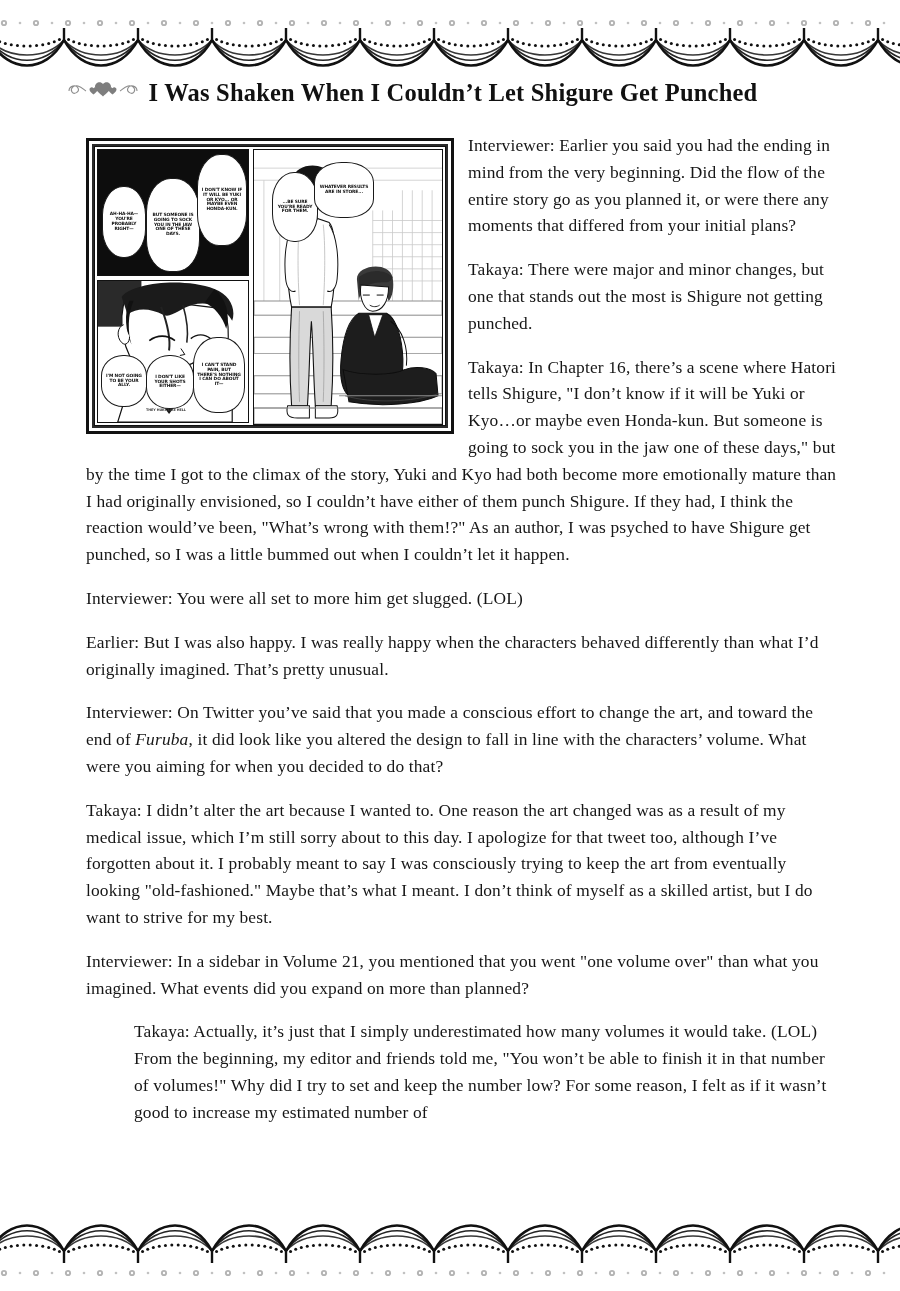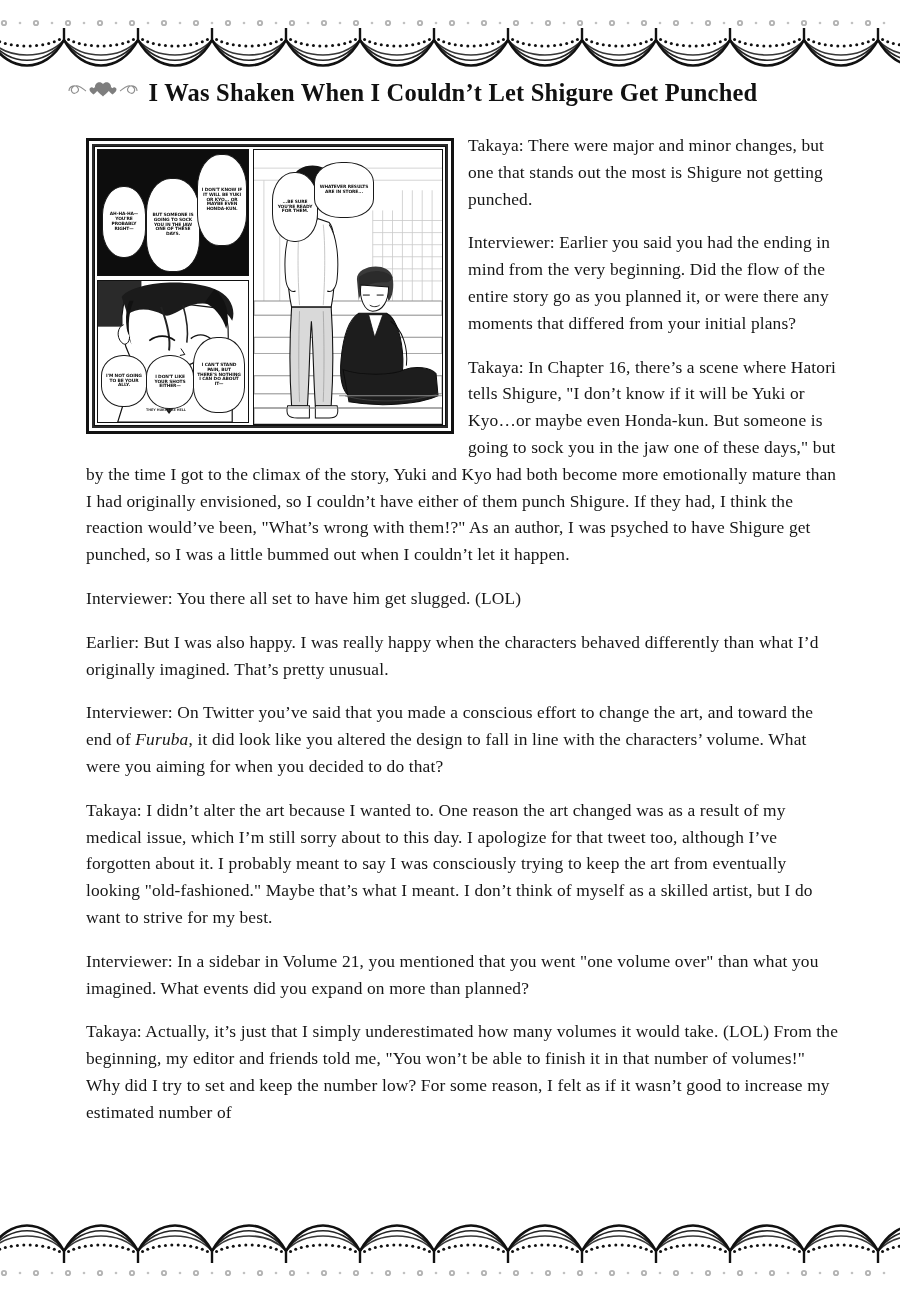--- a/index.html
+++ b/index.html
@@ -58,21 +58,21 @@
     width: 756px;
   }
   p.para {
     margin: 0 0 17px 0;
     font-size: 17.4px;
     line-height: 26.8px;
     text-align: left;
     letter-spacing: 0.15px;
     color: #161616;
   }
-  p.para.tight { margin-bottom: 0; }
+  p.para.tight { margin-bottom: 0; margin-left: 48px; }
   em.it { font-style: italic; }
 
   
   .manga-figure {
     float: left;
     width: 368px;
     height: 300px;
     margin: 6px 14px 4px 0;
     shape-margin: 6px;
   }
@@ -636,24 +636,24 @@
 
             <div class="bub t-xxs" style="left:18px; top:22px; width:46px; height:70px;">...BE SURE YOU'RE READY FOR THEM.</div>
             <div class="bub cloud t-xxs" style="left:60px; top:12px; width:60px; height:56px;">WHATEVER RESULTS ARE IN STORE...</div>
           </div>
         </div>
 
       </div>
     </div>
   </div>
 
+  <p class="para">Interviewer: Earlier you said you had the ending in mind from the very beginning. Did the flow of the entire story go as you planned it, or were there any moments that differed from your initial plans?</p>
   <p class="para">Takaya: There were major and minor changes, but one that stands out the most is Shigure not getting punched.</p>
-  <p class="para">Interviewer: Earlier you said you had the ending in mind from the very beginning. Did the flow of the entire story go as you planned it, or were there any moments that differed from your initial plans?</p>
   <p class="para">Takaya: In Chapter 16, there’s a scene where Hatori tells Shigure, "I don’t know if it will be Yuki or Kyo…or maybe even Honda-kun. But someone is going to sock you in the jaw one of these days," but by the time I got to the climax of the story, Yuki and Kyo had both become more emotionally mature than I had originally envisioned, so I couldn’t have either of them punch Shigure. If they had, I think the reaction would’ve been, "What’s wrong with them!?" As an author, I was psyched to have Shigure get punched, so I was a little bummed out when I couldn’t let it happen.</p>
-  <p class="para">Interviewer: You there all set to have him get slugged. (LOL)</p>
+  <p class="para">Interviewer: You were all set to more him get slugged. (LOL)</p>
   <p class="para">Earlier: But I was also happy. I was really happy when the characters behaved differently than what I’d originally imagined. That’s pretty unusual.</p>
   <p class="para"><span>Interviewer: On Twitter you’ve said that you made a conscious effort to change the art, and toward the end of </span><em class="it">Furuba</em><span>, it did look like you altered the design to fall in line with the characters’ volume. What were you aiming for when you decided to do that?</span></p>
   <p class="para">Takaya: I didn’t alter the art because I wanted to. One reason the art changed was as a result of my medical issue, which I’m still sorry about to this day. I apologize for that tweet too, although I’ve forgotten about it. I probably meant to say I was consciously trying to keep the art from eventually looking "old-fashioned." Maybe that’s what I meant. I don’t think of myself as a skilled artist, but I do want to strive for my best.</p>
   <p class="para">Interviewer: In a sidebar in Volume 21, you mentioned that you went "one volume over" than what you imagined. What events did you expand on more than planned?</p>
   <p class="para tight">Takaya: Actually, it’s just that I simply underestimated how many volumes it would take. (LOL) From the beginning, my editor and friends told me, "You won’t be able to finish it in that number of volumes!" Why did I try to set and keep the number low? For some reason, I felt as if it wasn’t good to increase my estimated number of</p>
 </div>
 
 <div class="border-strip border-bottom">
   <svg viewBox="0 0 900 76" width="900" height="76" preserveAspectRatio="none">
     <g id="botswags" fill="none" stroke="#111">

